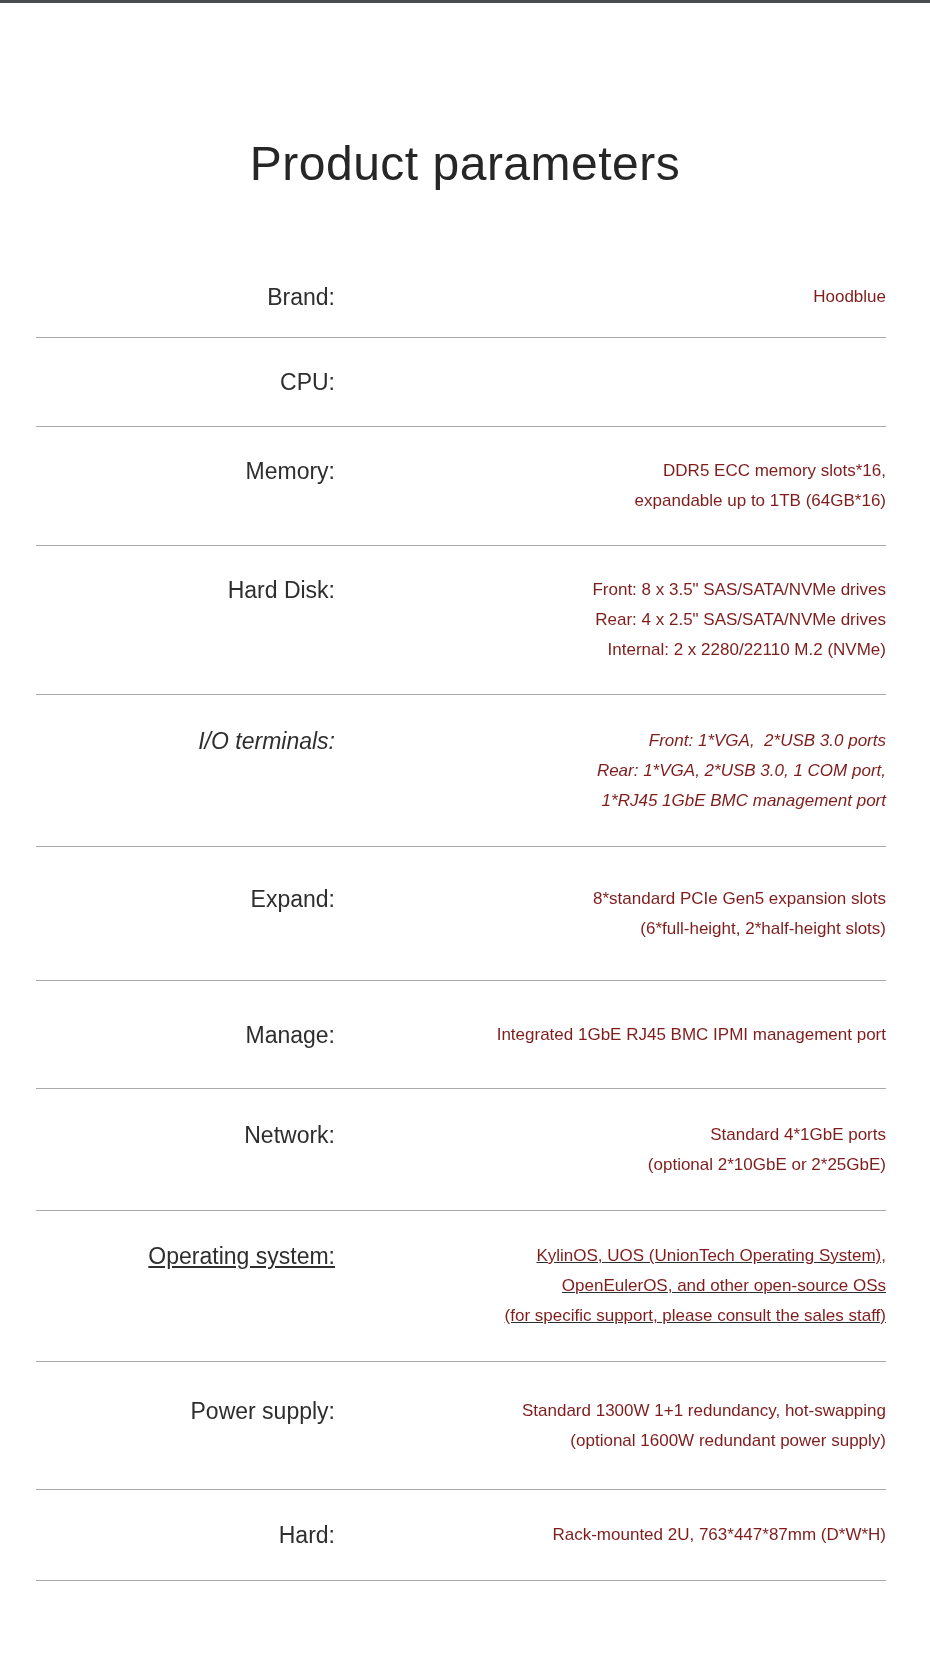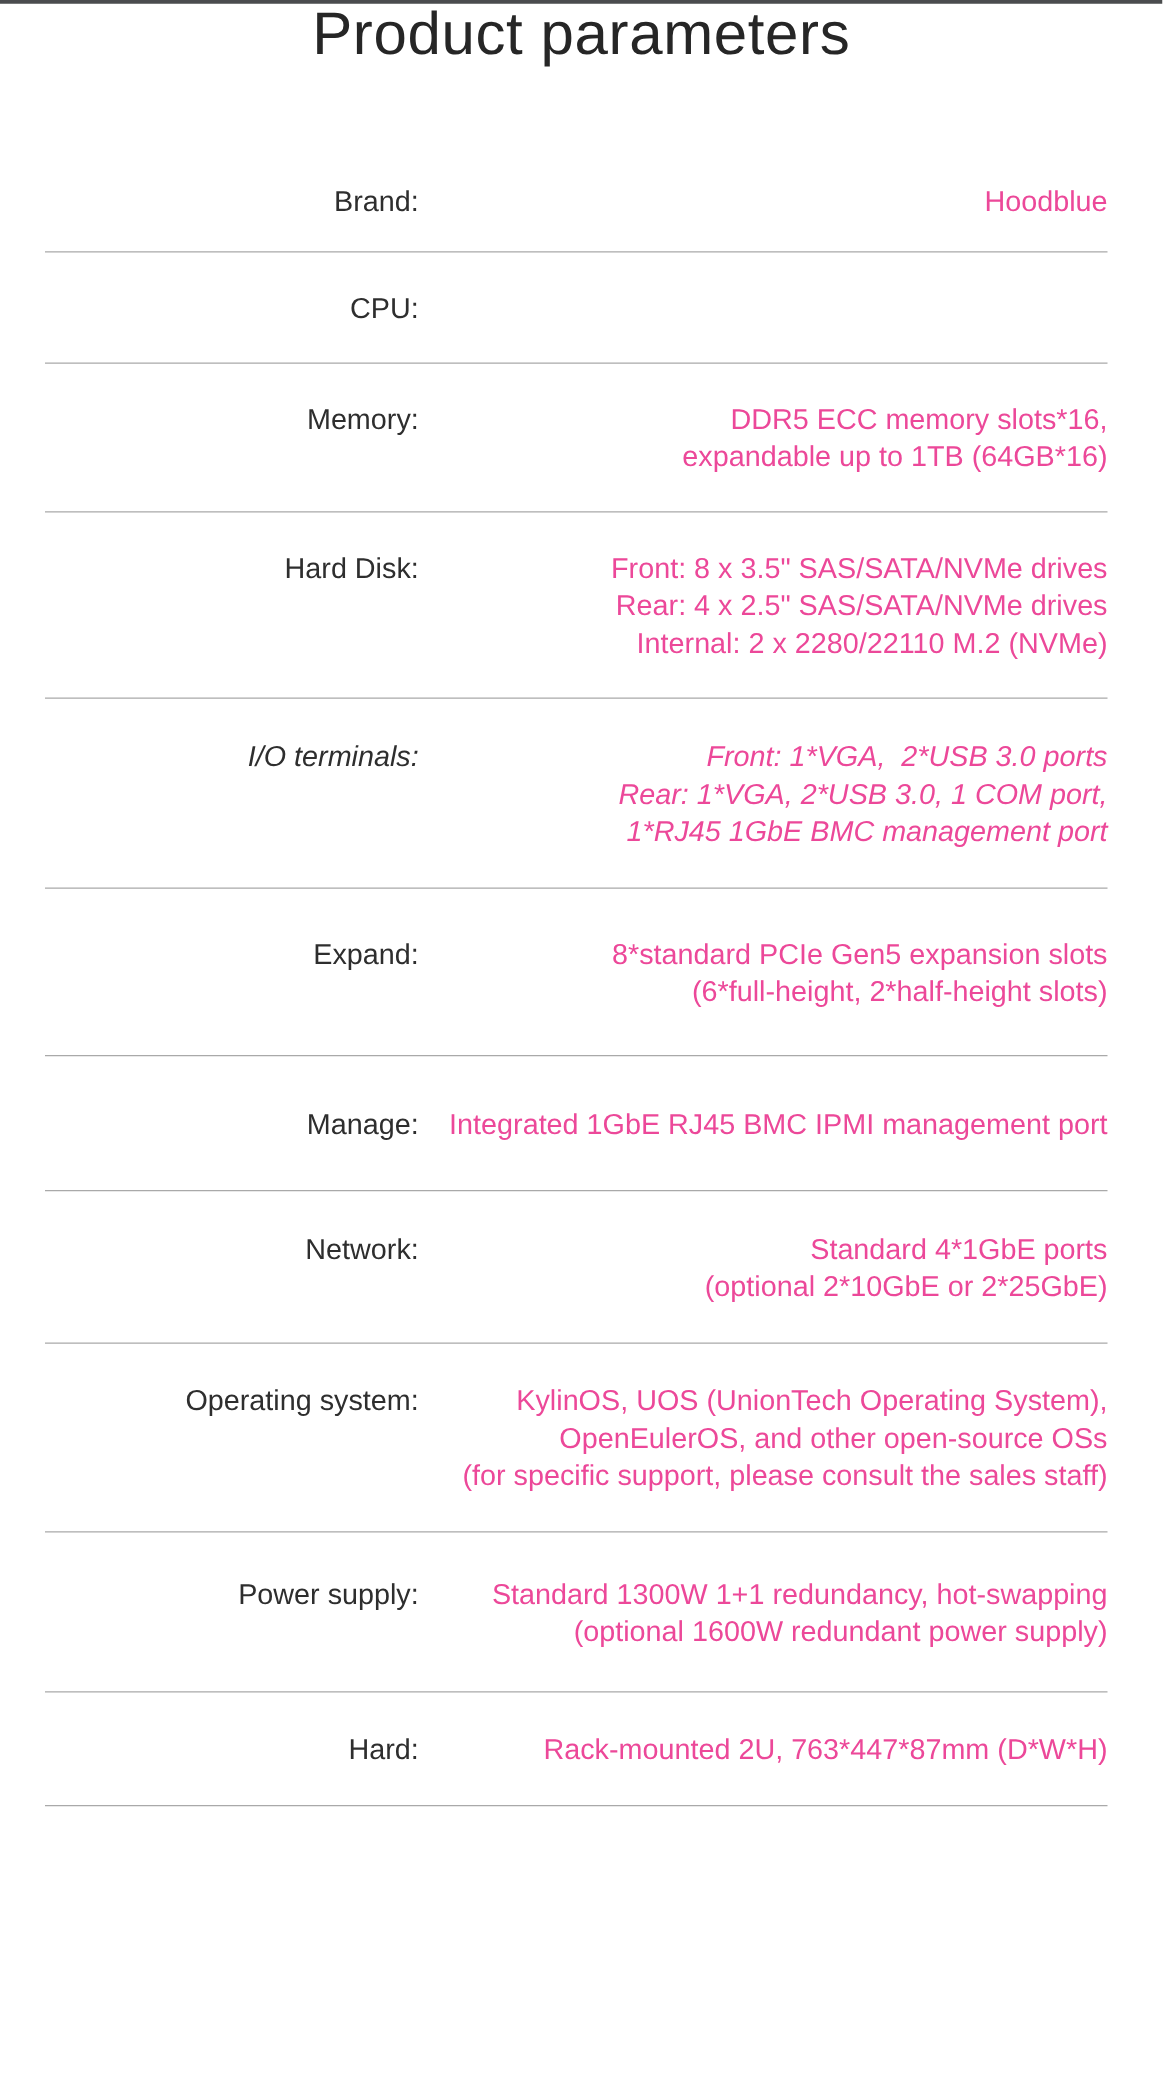--- a/index.html
+++ b/index.html
@@ -15,20 +15,21 @@
     color: #2e2e2e;
   }
   .top-edge {
     position: absolute;
     top: 0; left: 0;
     width: 100%;
     height: 3px;
     background: #4a4c4e;
   }
   .page-title {
+    margin-top: 136px;
     text-align: center;
     font-size: 48px;
     font-weight: 400;
     letter-spacing: 0.5px;
     color: #262626;
   }
   .spec-table {
     margin: 0 44px 0 36px; 
     margin-top: 65px;       
   }
@@ -46,35 +47,35 @@
   }
   .spec-label {
     width: 289px;       
     flex: 0 0 289px;
     font-size: 23px;
     line-height: 30px;
     color: #2e2e2e;
   }
   .spec-value {
     flex: 1;
-    font-size: 23px;
+    font-size: 17px;
     line-height: 30px;
-    color: #ec4899;
+    color: #7f1d1d;
     white-space: pre-wrap;
   }
   
   .spec-row:nth-child(1)  { height: 82px;  }
   .spec-row:nth-child(2)  { height: 89px;  }
   .spec-row:nth-child(3)  { height: 119px; }
   .spec-row:nth-child(4)  { height: 149px; }
   .spec-row:nth-child(5)  { height: 152px; font-style: italic; }
   .spec-row:nth-child(6)  { height: 134px; }
   .spec-row:nth-child(7)  { height: 108px; }
   .spec-row:nth-child(8)  { height: 122px; }
-  .spec-row:nth-child(9)  { height: 151px; }
+  .spec-row:nth-child(9)  { height: 151px; text-decoration: underline; }
   .spec-row:nth-child(10) { height: 128px; }
   .spec-row:nth-child(11) { height: 91px;  }
 </style>
 </head>
 <body>
 
 <div class="top-edge"></div>
 
 <h1 class="page-title">Product parameters</h1>
 

